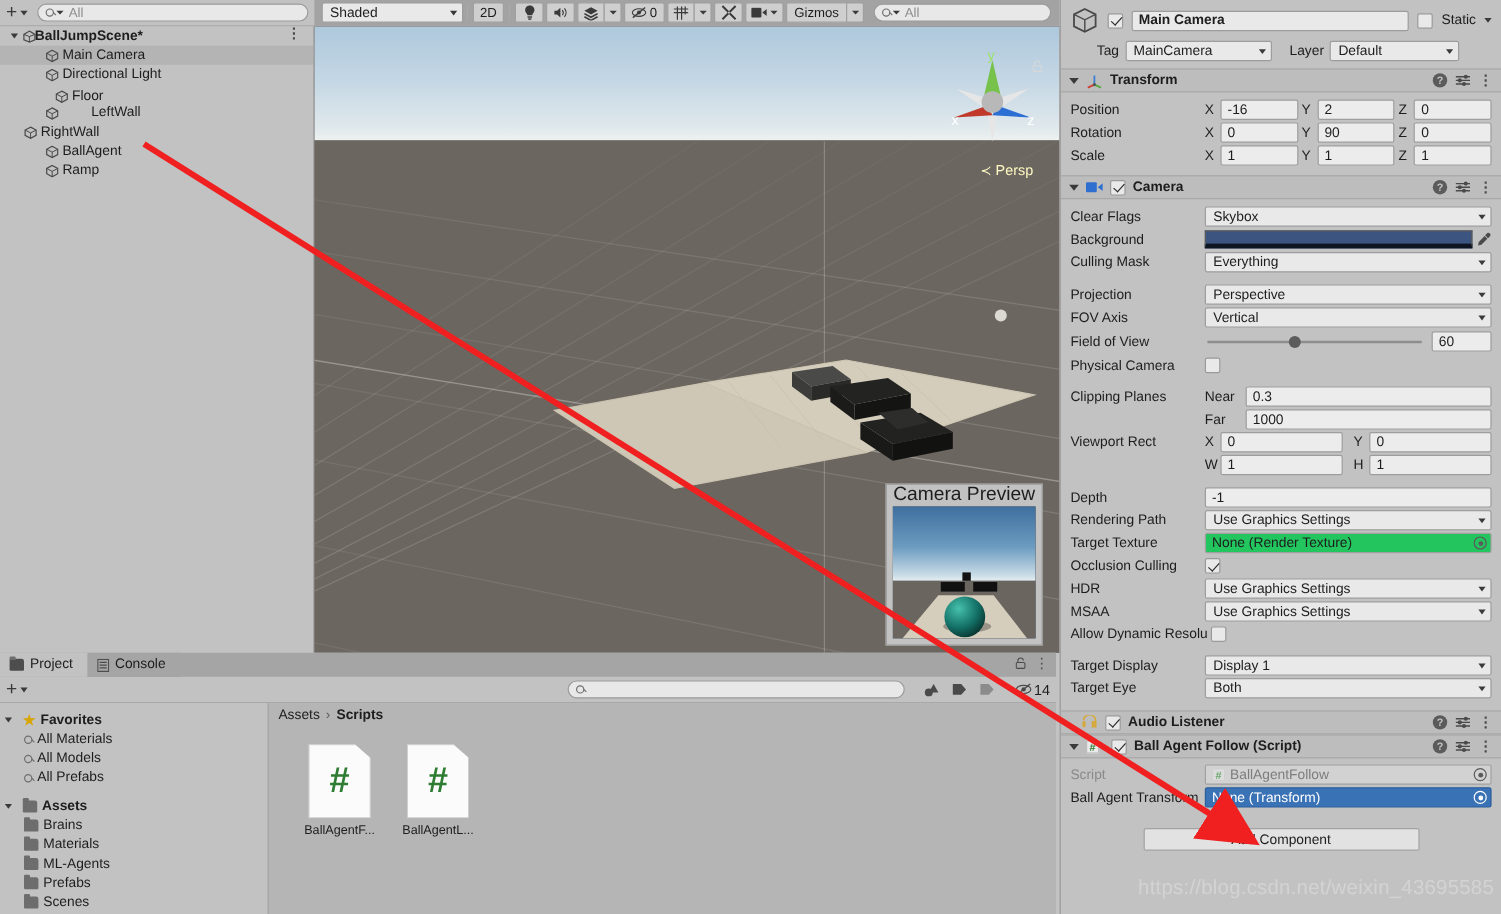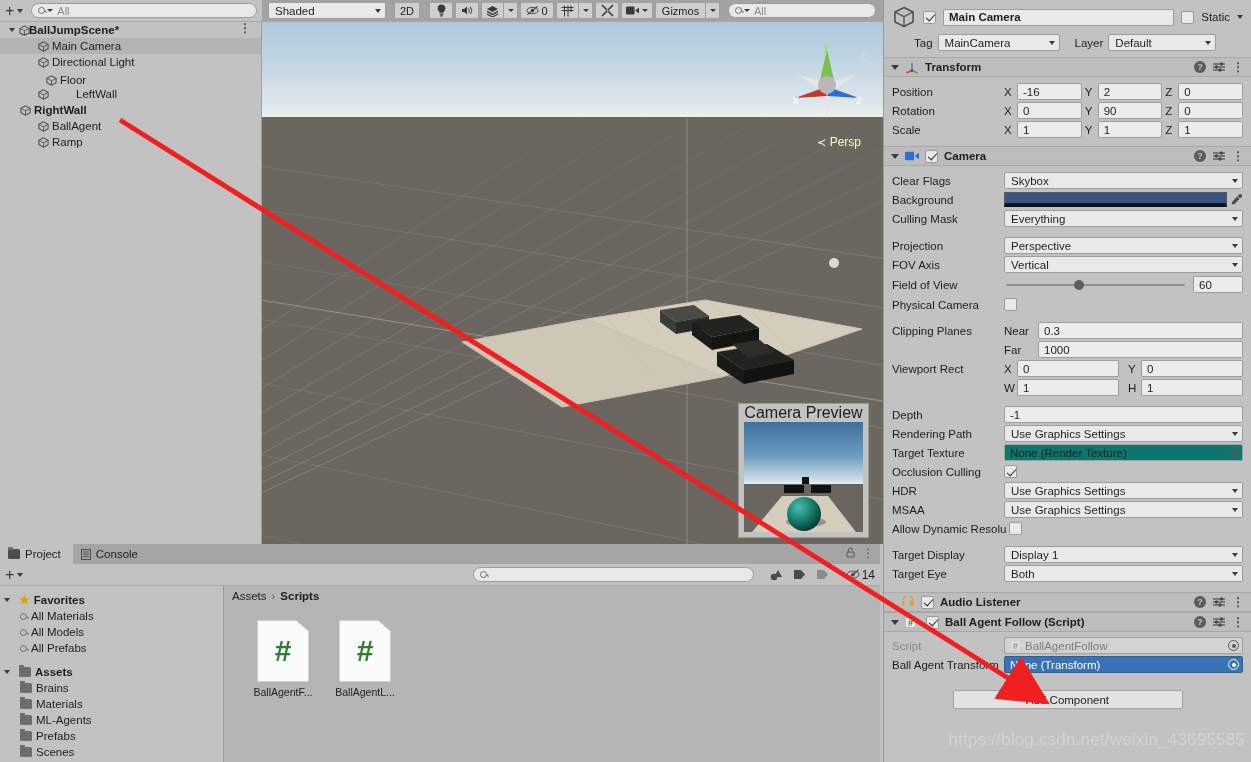--- a/index.html
+++ b/index.html
@@ -143,21 +143,21 @@
   .comp-body { padding:5px 8px 7px 8px; }
   .prow { display:flex; align-items:center; height:19px; }
   .prow .pl { width:112px; flex:none; }
   .xyz { display:flex; align-items:center; gap:3px; flex:1; }
   .xyz .ax { width:10px; text-align:left; font-size:11.5px; }
   .xyz .fld { flex:1; }
 
   .slider-track { flex:1; height:2px; background:#8e8e8e; border-radius:1px; position:relative; margin:0 8px 0 2px;}
   .slider-knob { position:absolute; top:-4px; left:38%; width:10px;height:10px;border-radius:50%;background:#5c5c5c;}
 
-  .objfield { height:17px;background:#0f766e;border:1px solid #a0a0a0;border-radius:2px;
+  .objfield { height:17px;background:#22c55e;border:1px solid #a0a0a0;border-radius:2px;
               display:flex;align-items:center;padding:0 3px 0 5px;font-size:11.5px;flex:1;}
   .objfield.sel { background:#3a72b6; border-color:#2c5e9e; color:#fff; }
   .objfield.dimbg { background:#d2d2d2; color:#7d7d7d; }
   .target-dot { width:11px;height:11px;border-radius:50%;border:1.3px solid #5a5a5a;margin-left:auto;position:relative;flex:none;}
   .target-dot::after{content:"";position:absolute;left:2.6px;top:2.6px;width:4px;height:4px;border-radius:50%;background:#5a5a5a;}
   .objfield.sel .target-dot{border-color:#fff;}
   .objfield.sel .target-dot::after{background:#fff;}
   .hashchip{width:11px;height:11px;background:#eaeaea;border:1px solid #bdbdbd;color:#2e7d32;
             font-size:9px;font-weight:bold;line-height:10px;text-align:center;flex:none;margin-right:4px;}
 
@@ -298,21 +298,21 @@
           </svg>
           <span class="label">Floor</span>
         </div>
         <div class="hrow" style="padding-left: 38px; gap: 24px;">
           <svg class="cubeicon" viewBox="0 0 12 12">
             <path d="M6 1L11 3.7v4.8L6 11.2 1 8.5V3.7z" fill="none" stroke="#4a4a4a" stroke-width="1.1"></path>
             <path d="M1 3.7l5 2.6 5-2.6M6 6.3v4.9" fill="none" stroke="#4a4a4a" stroke-width="0.9"></path>
           </svg>
           <span class="label">LeftWall</span>
         </div>
-        <div class="hrow" style=" font-weight: bold;">
+        <div class="hrow" style="">
           <svg class="cubeicon" viewBox="0 0 12 12">
             <path d="M6 1L11 3.7v4.8L6 11.2 1 8.5V3.7z" fill="none" stroke="#4a4a4a" stroke-width="1.1"></path>
             <path d="M1 3.7l5 2.6 5-2.6M6 6.3v4.9" fill="none" stroke="#4a4a4a" stroke-width="0.9"></path>
           </svg>
           <span class="label">RightWall</span>
         </div>
         <div class="hrow" style="padding-left: 38px;">
           <svg class="cubeicon" viewBox="0 0 12 12">
             <path d="M6 1L11 3.7v4.8L6 11.2 1 8.5V3.7z" fill="none" stroke="#4a4a4a" stroke-width="1.1"></path>
             <path d="M1 3.7l5 2.6 5-2.6M6 6.3v4.9" fill="none" stroke="#4a4a4a" stroke-width="0.9"></path>

